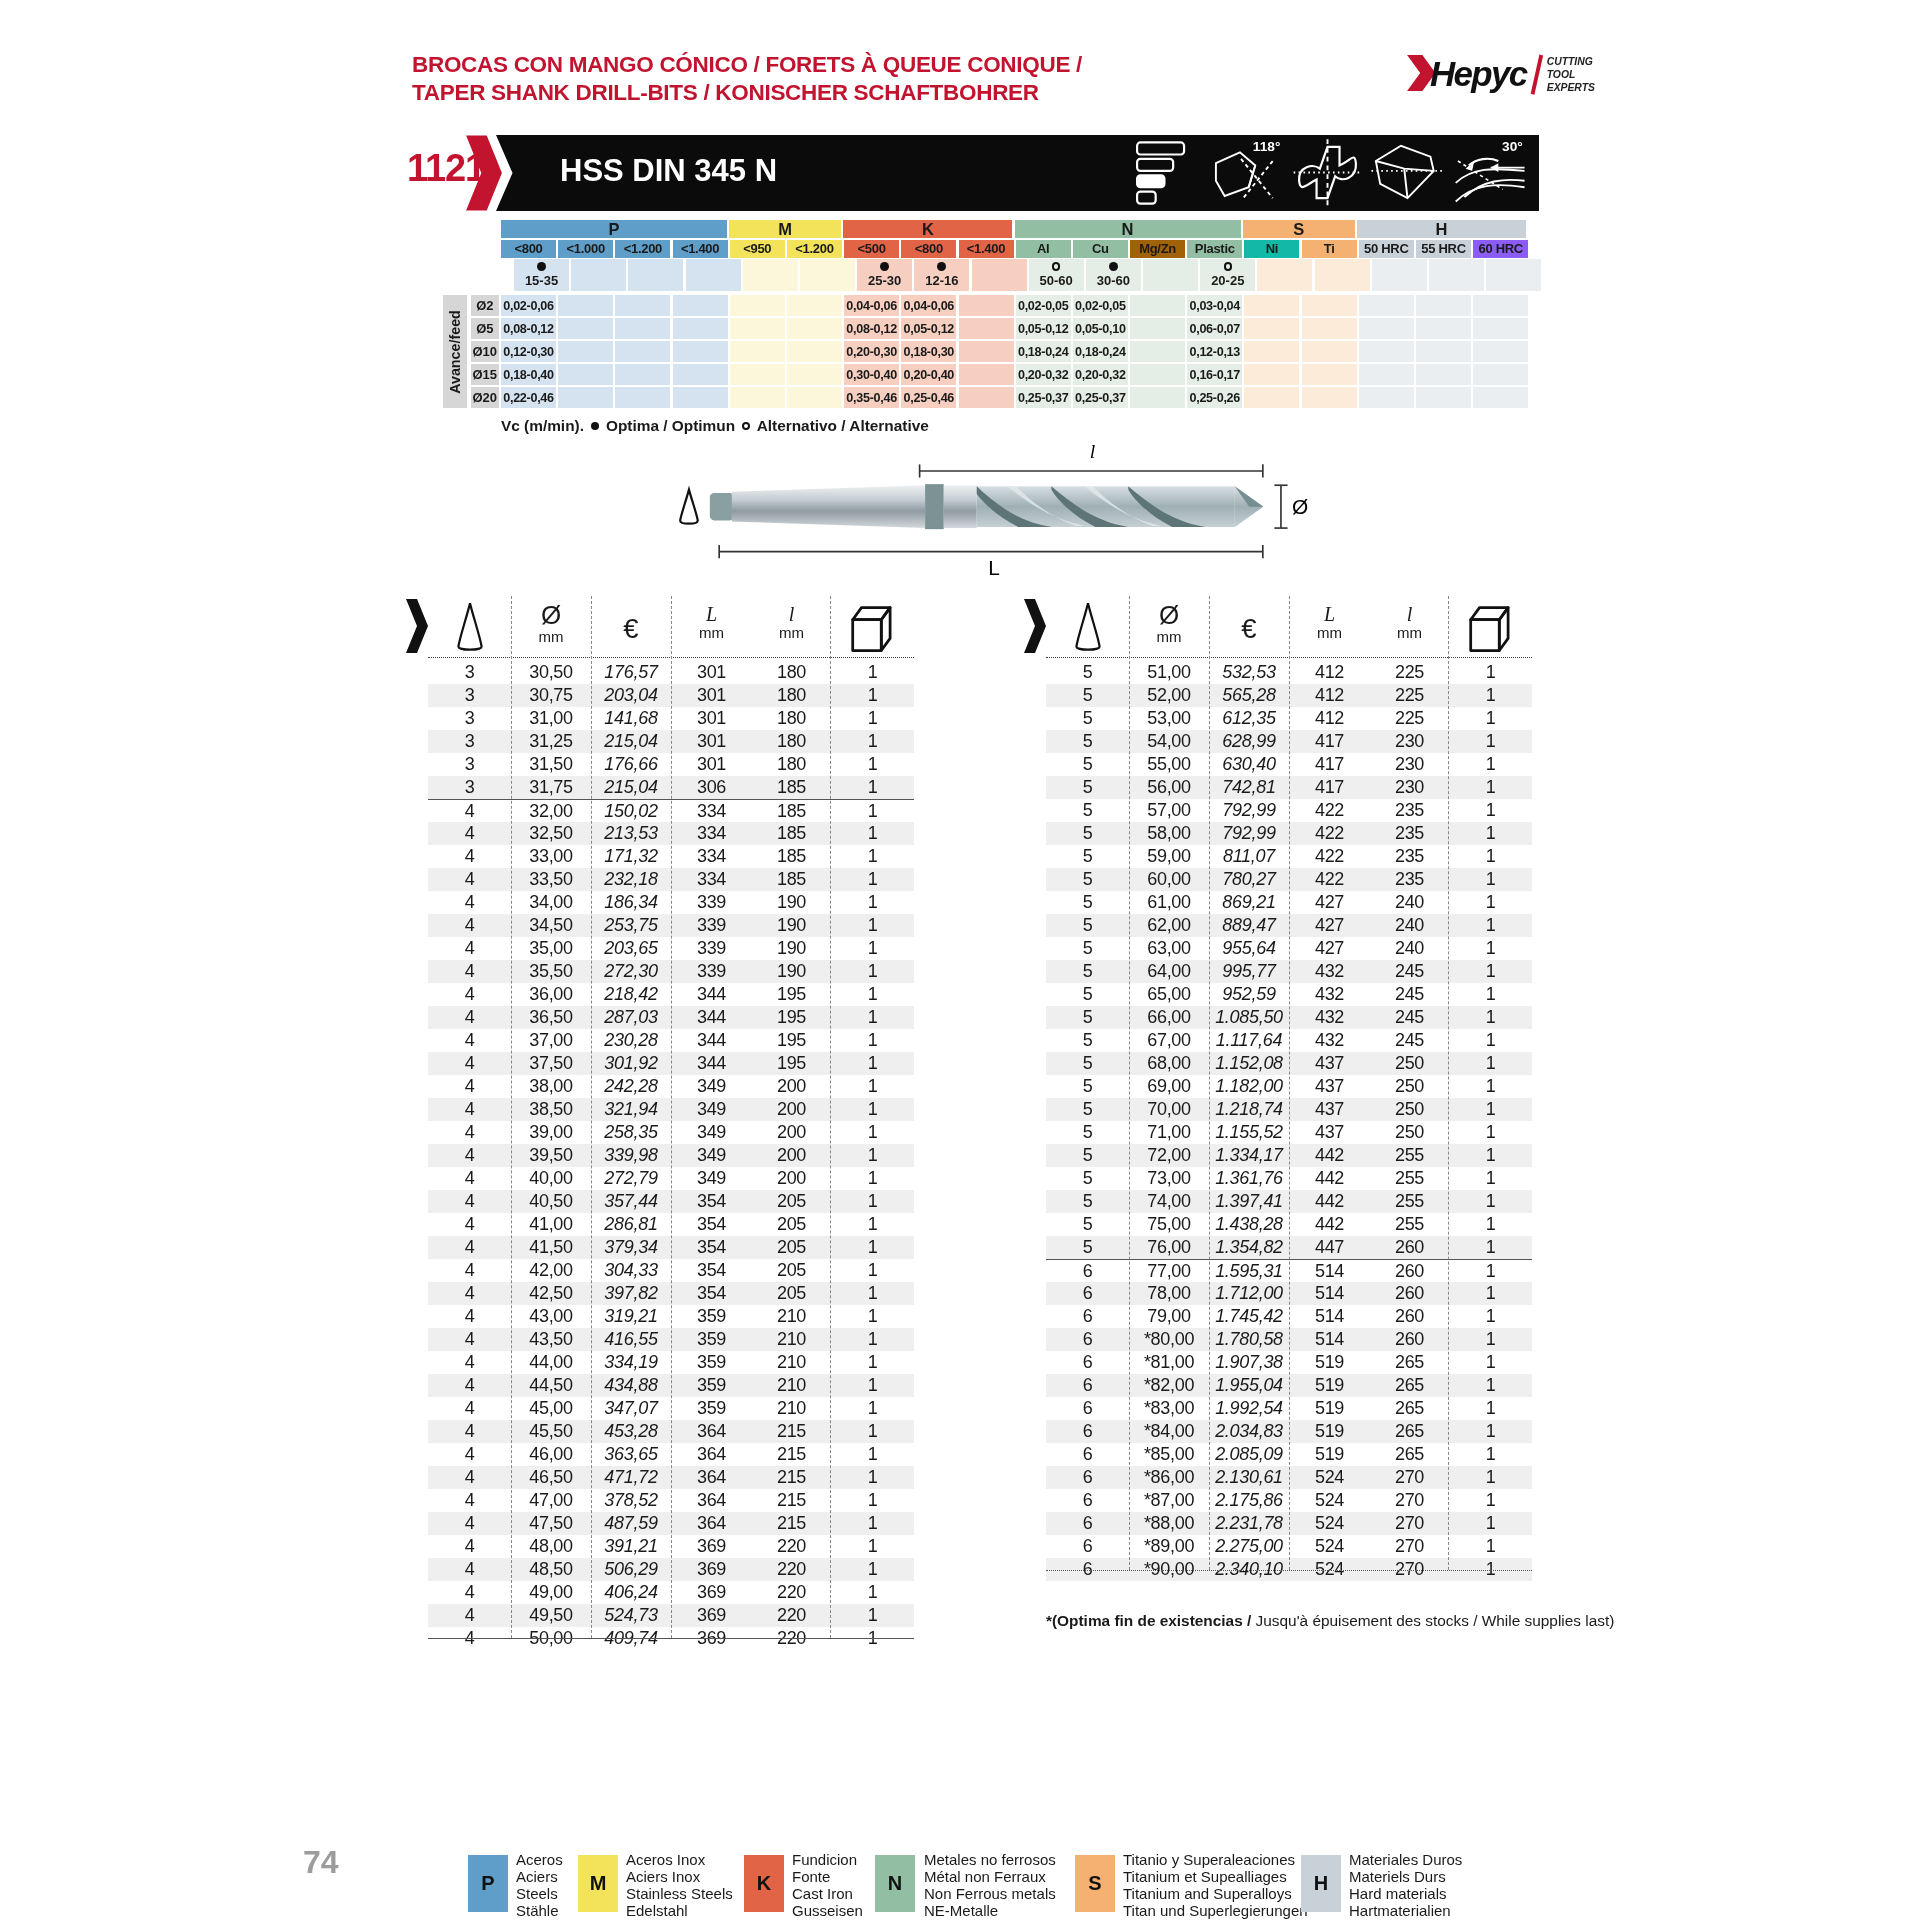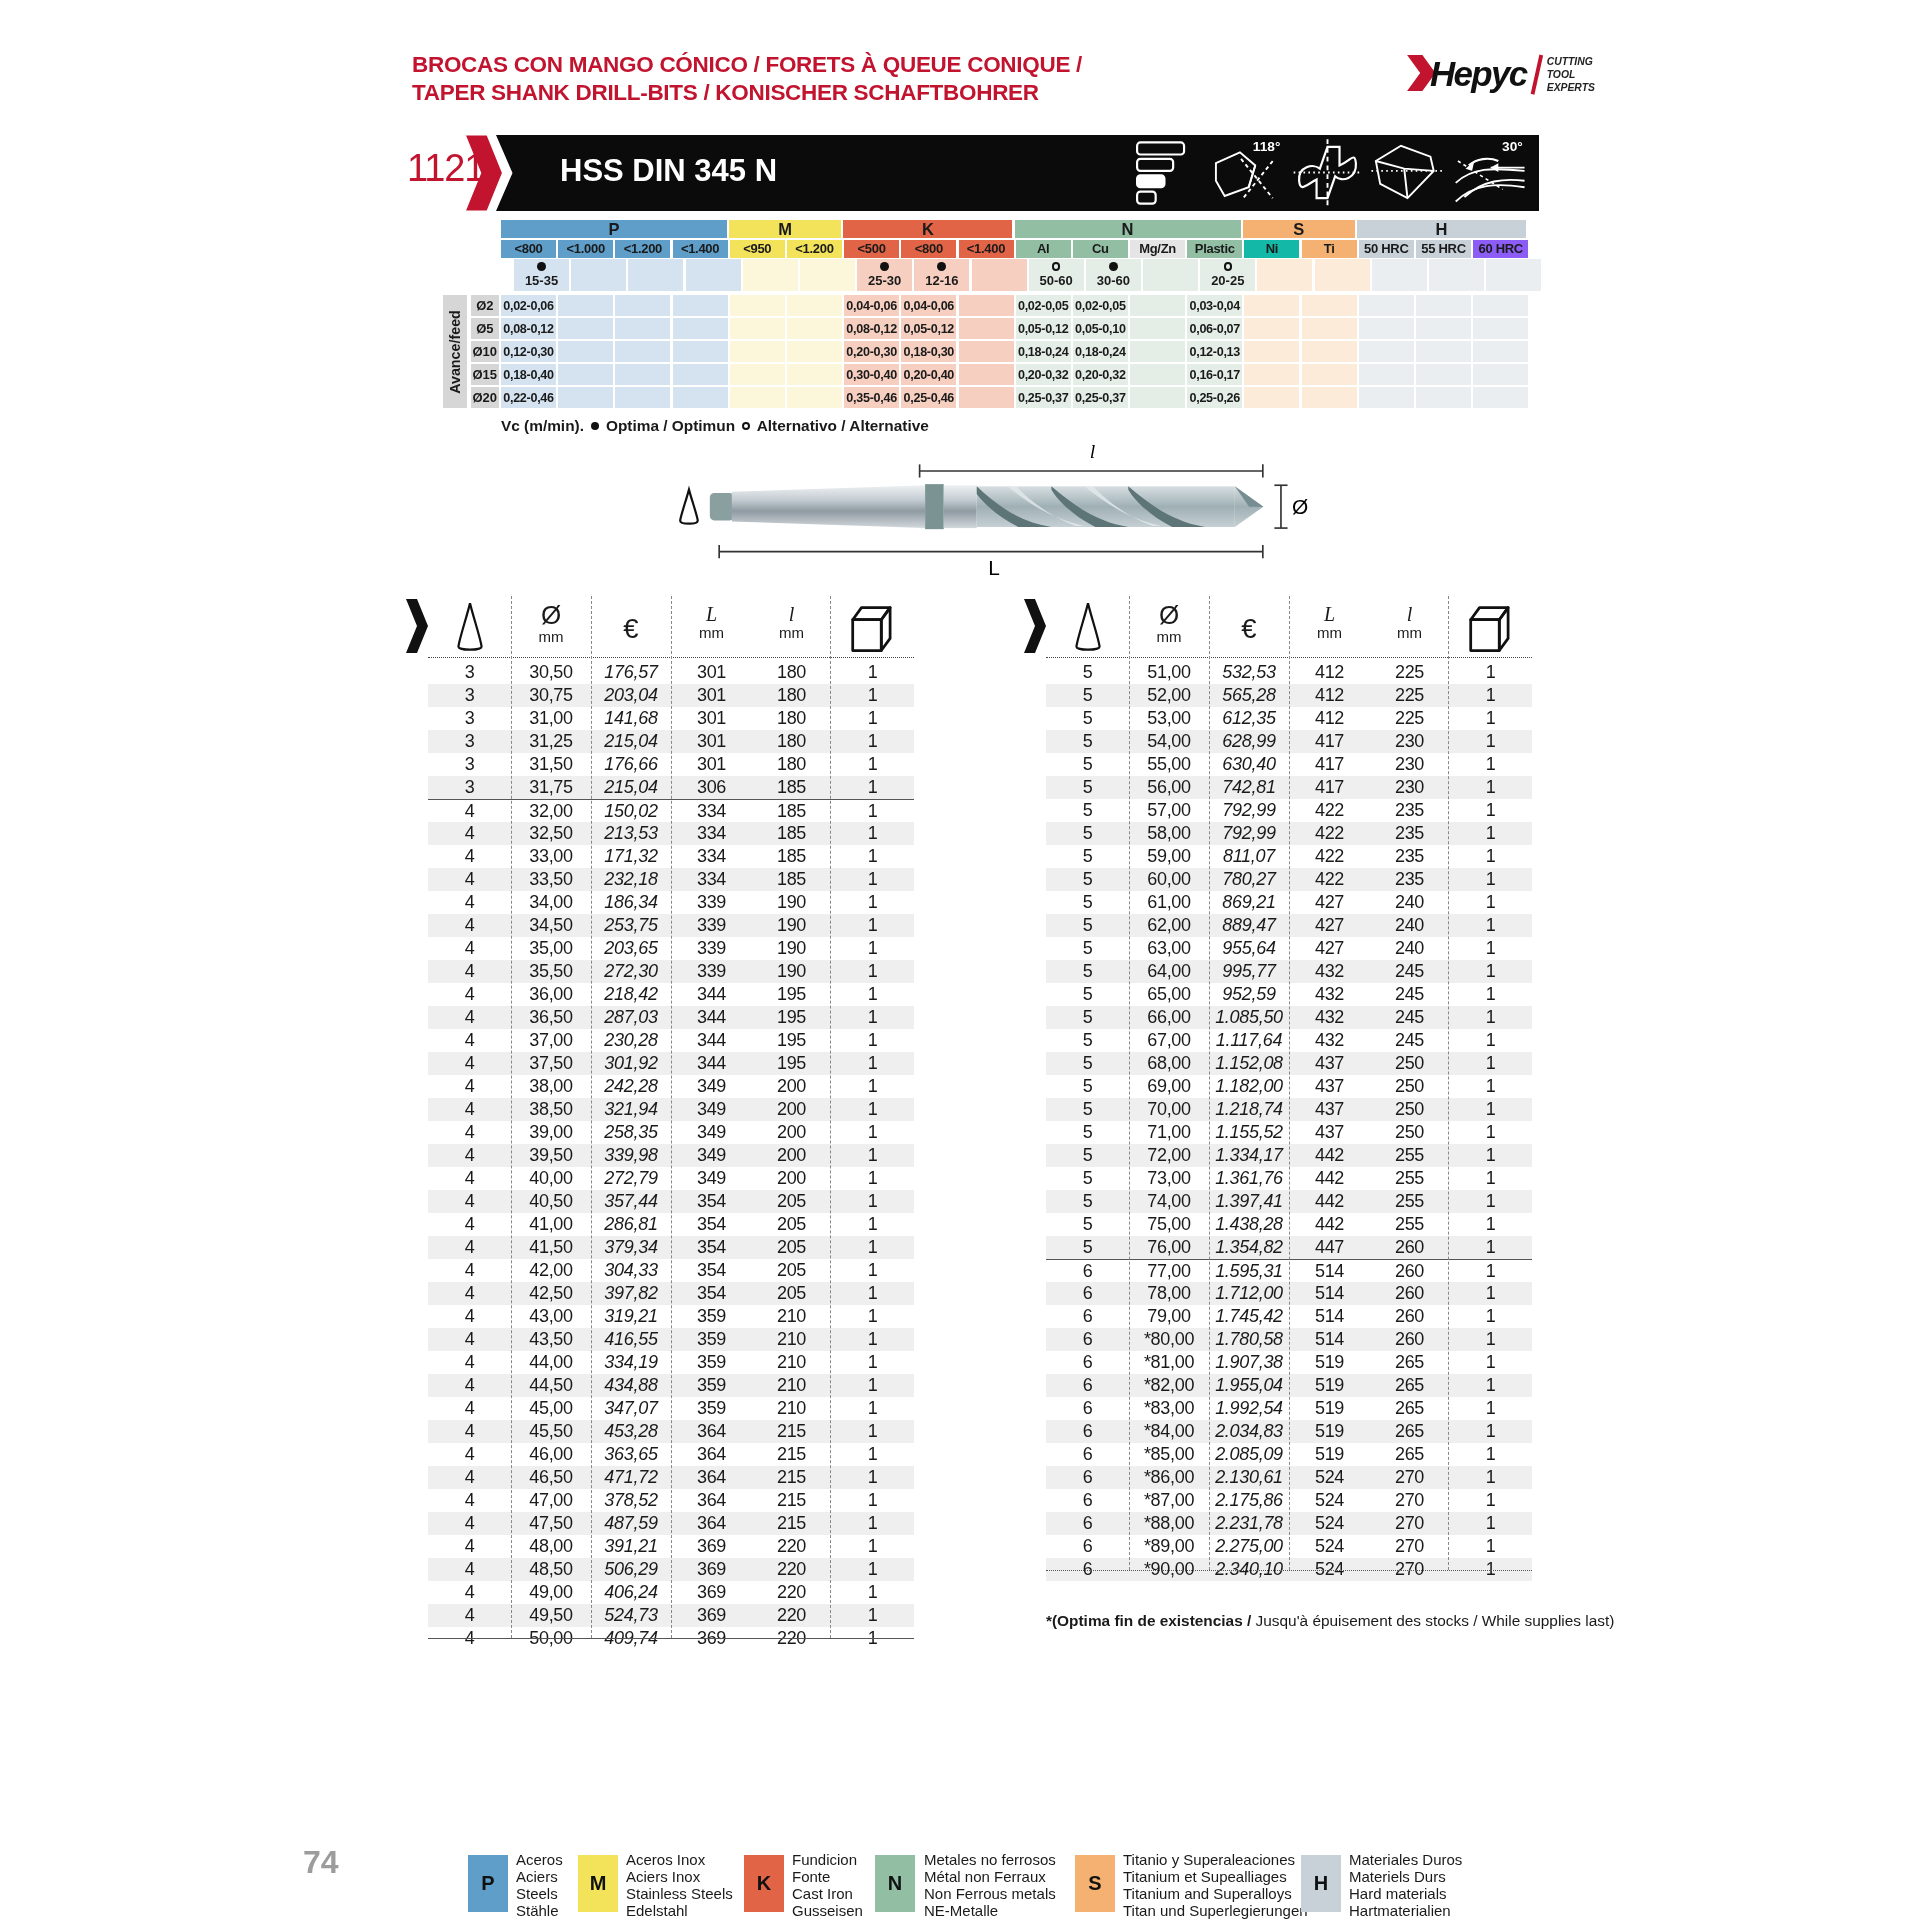--- a/index.html
+++ b/index.html
@@ -6,21 +6,21 @@
   body{
     width:1926px;height:1926px;position:relative;background:#fff;
     font-family:"Liberation Sans", sans-serif;color:#1a1a1a;overflow:hidden;
   }
   .abs{position:absolute;}
   
   .page-title{left:412px;top:51px;font-size:22.5px;font-weight:bold;line-height:27.5px;
     color:#C2132F;letter-spacing:-0.3px;}
   .logo{left:1403px;top:43px;width:198px;height:60px;}
   
-  .code-1121{left:407px;top:147px;font-size:38px;font-weight:normal;color:#C2132F;letter-spacing:-1.1px;}
+  .code-1121{left:407px;top:147px;font-size:38px;font-weight:bold;color:#C2132F;letter-spacing:-1.1px;}
   .band-chevron{left:465px;top:135px;}
   .band{left:496px;top:135px;width:1043px;height:76px;background:#0b0b0b;
     clip-path:polygon(0 0,100% 0,100% 100%,0 100%,16.5px 50%);}
   .band-title{left:560px;top:153px;font-size:31px;font-weight:bold;color:#fff;letter-spacing:0px;}
   .band-icons{left:1127px;top:137px;width:401px;height:71px;display:flex;gap:3.8px;}
   .band-icon{width:77px;height:71px;background:#0b0b0b;position:relative;}
   .band-icon svg{position:absolute;left:0;top:0;}
   .angle-label{position:absolute;color:#fff;font-size:13.7px;font-weight:bold;right:4.4px;top:2.2px;}
   
   #cutting-table{left:443px;top:220px;width:1087px;height:220px;}
@@ -174,21 +174,21 @@
       <div class="ct-sub" style="background: rgb(94, 158, 201);">&lt;1.000</div>
       <div class="ct-sub" style="background: rgb(94, 158, 201);">&lt;1.200</div>
       <div class="ct-sub" style="background: rgb(94, 158, 201);">&lt;1.400</div>
       <div class="ct-sub" style="background: rgb(243, 227, 90);">&lt;950</div>
       <div class="ct-sub" style="background: rgb(243, 227, 90);">&lt;1.200</div>
       <div class="ct-sub" style="background: rgb(226, 100, 70);">&lt;500</div>
       <div class="ct-sub" style="background: rgb(226, 100, 70);">&lt;800</div>
       <div class="ct-sub" style="background: rgb(226, 100, 70);">&lt;1.400</div>
       <div class="ct-sub" style="background: rgb(146, 191, 164);">Al</div>
       <div class="ct-sub" style="background: rgb(146, 191, 164);">Cu</div>
-      <div class="ct-sub" style="background: #e5e5e5;">Mg/Zn</div>
+      <div class="ct-sub" style="background: #a16207;">Mg/Zn</div>
       <div class="ct-sub" style="background: rgb(146, 191, 164);">Plastic</div>
       <div class="ct-sub" style="background: #14b8a6;">Ni</div>
       <div class="ct-sub" style="background: rgb(244, 177, 113);">Ti</div>
       <div class="ct-sub" style="background: rgb(200, 209, 215);">50 HRC</div>
       <div class="ct-sub" style="background: rgb(200, 209, 215);">55 HRC</div>
       <div class="ct-sub" style="background: #8b5cf6;">60 HRC</div>
     </div>
     <div class="ct-row" style="left: 58px; top: 39px;">
       <div class="ct-vc" style="background: rgb(213, 227, 240); margin-left: 13px;">
         <span class="dot-filled"></span>

